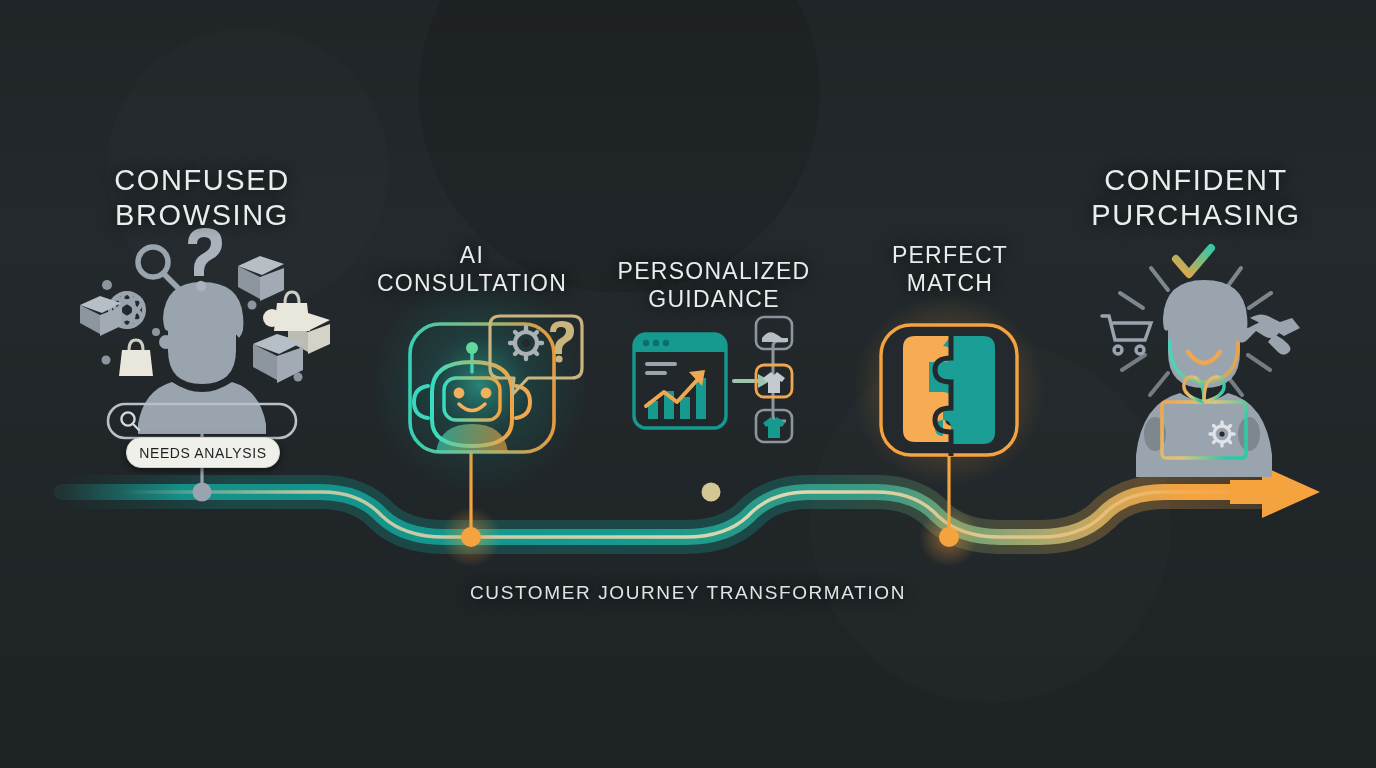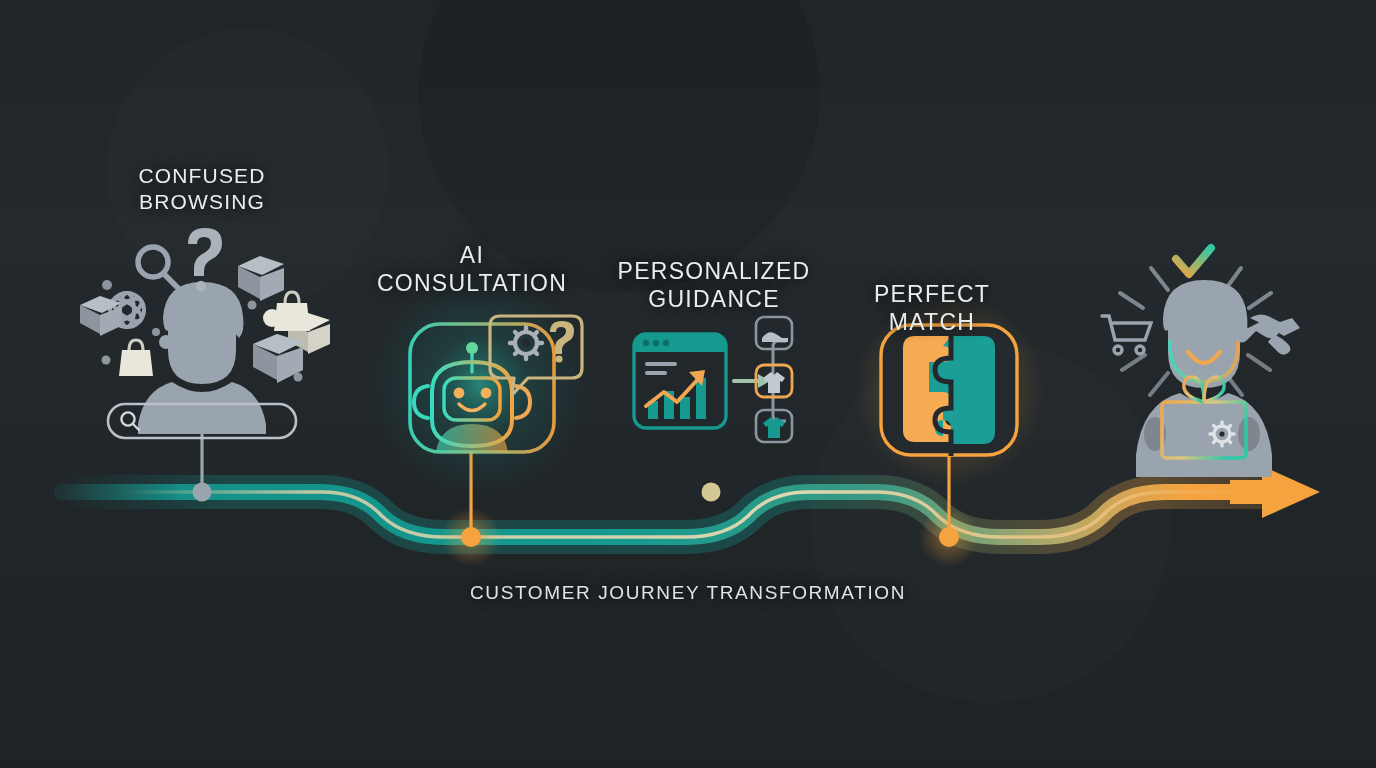--- a/index.html
+++ b/index.html
@@ -19,21 +19,21 @@
       linear-gradient(180deg, rgba(0,0,0,.10), rgba(0,0,0,0) 30%, rgba(0,0,0,.16));
   }
   svg.layer{position:absolute;left:0;top:0;width:1376px;height:768px;overflow:visible;}
 
   .stage-label{
     position:absolute;text-align:center;color:#e9edf0;
     letter-spacing:.055em;line-height:1.22;font-weight:400;
     text-shadow:0 0 14px rgba(0,0,0,.85);
     white-space:pre-line;pointer-events:none;
   }
-  .lbl-big{font-size:21px;}
+  .lbl-big{font-size:29px;}
   .lbl-mid{font-size:23px;text-align:center;}
 
   .caption{
     position:absolute;left:0;right:0;top:582px;text-align:center;
     color:#dfe4e8;font-size:19px;letter-spacing:.085em;
     text-shadow:0 0 12px rgba(0,0,0,.9);
   }
 
   .pill{
     position:absolute;left:126px;top:437px;width:152px;height:29px;
@@ -383,20 +383,23 @@
 
   <div class="stage-label lbl-big" style="left:92px;top:163px;width:220px;">CONFUSED
 BROWSING</div>
 
   <div class="stage-label lbl-mid" style="left:362px;top:241px;width:220px;">AI
 CONSULTATION</div>
 
   <div class="stage-label lbl-mid" style="left:600px;top:241px;width:228px;margin-top:16px;">PERSONALIZED
 GUIDANCE</div>
 
-  <div class="stage-label lbl-mid" style="left:828px;top:241px;width:208px;margin-top:39px;">PERFECT
+  <div class="stage-label lbl-mid" style="left:846px;top:241px;width:208px;">PERFECT
 MATCH</div>
 
-
+  <div class="stage-label lbl-big" style="left:1082px;top:163px;width:228px;">CONFIDENT
+PURCHASING</div>
+
+  <div class="pill">NEEDS ANALYSIS</div>
 
   <div class="caption">CUSTOMER JOURNEY TRANSFORMATION</div>
 
 </div>
 
 </body></html>

